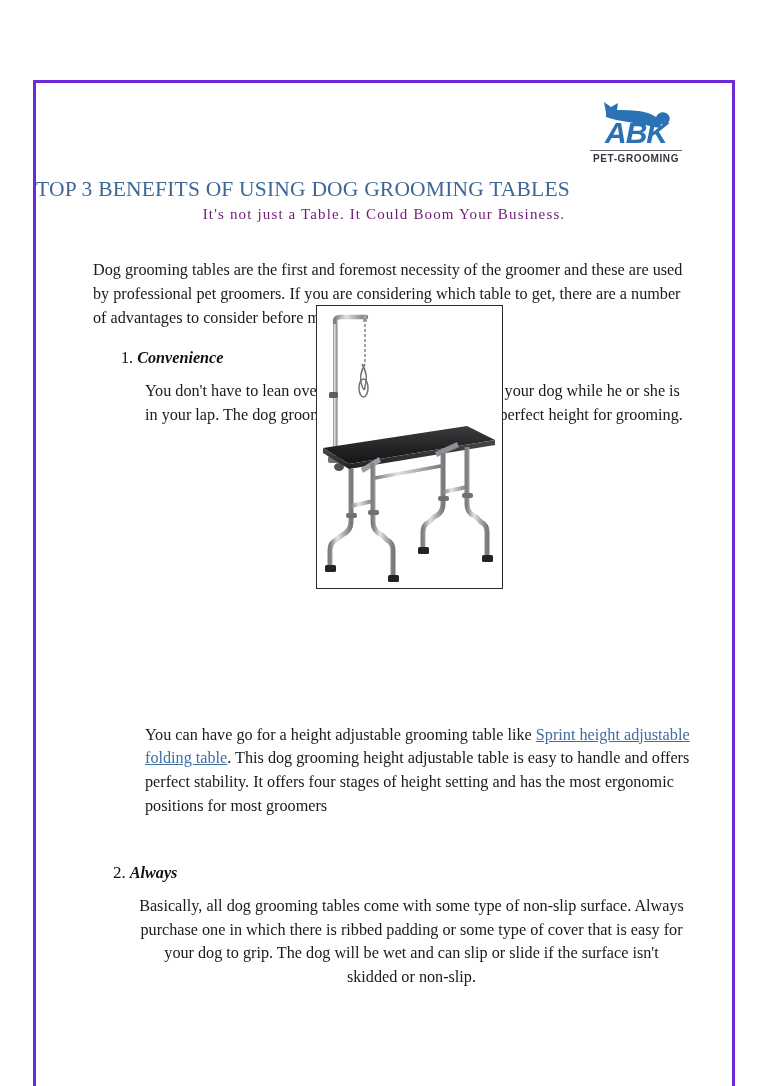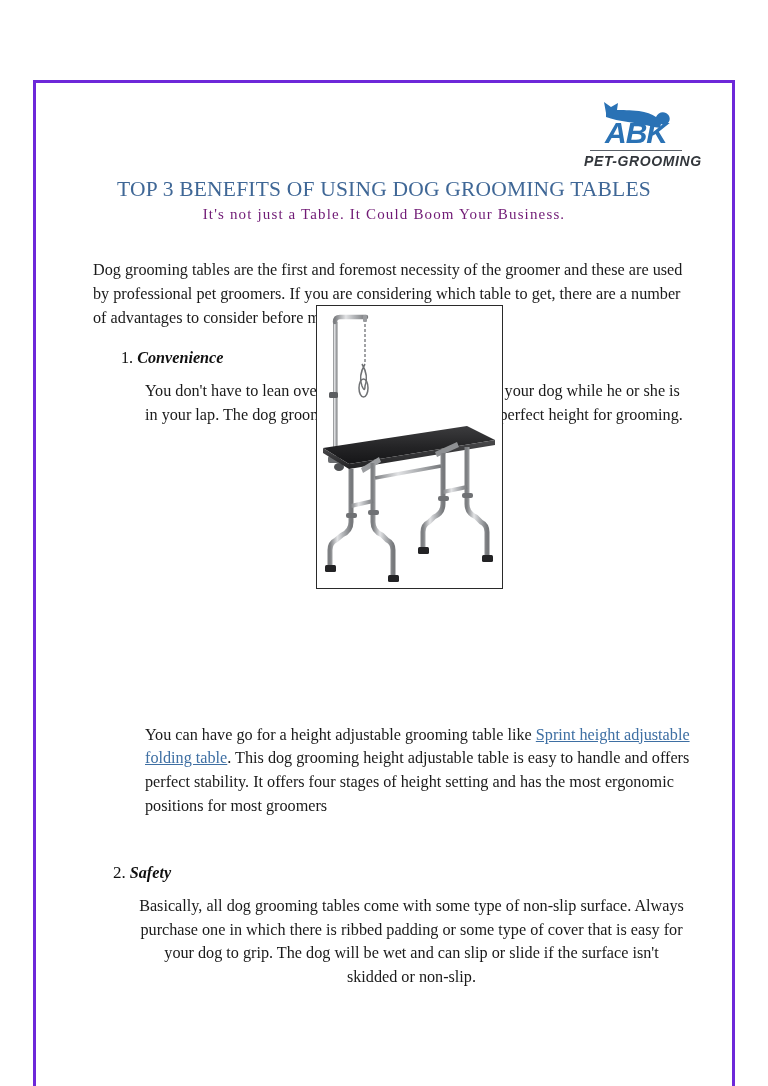--- a/index.html
+++ b/index.html
@@ -48,35 +48,34 @@
   }
   .logo-mark svg { display: block; }
   .logo-rule {
     width: 92px;
     height: 1px;
     background: #5a6068;
     margin: 1px auto 2px auto;
   }
   .logo-sub {
     font-family: "Liberation Sans", sans-serif;
-    font-size: 14px;
+    font-size: 10px;
     font-weight: bold;
     letter-spacing: 0.6px;
     color: #33373c;
     white-space: nowrap;
-    font-style: italic;
   }
 
   
   .doc-title {
     position: absolute;
     left: 0;
     right: 0;
     top: 94px;
-    text-align: center;
+    text-align: left;
     color: #3f6796;
     font-size: 21.5px;
     letter-spacing: 0.2px;
     white-space: nowrap;
   }
   .doc-subtitle {
     position: absolute;
     left: 0;
     right: 0;
     top: 123px;
@@ -189,21 +188,21 @@
       </div>
 
       <div class="spacer-after-figure"></div>
 
       <p class="section-body" style="margin-top:0;">
         <span>You can have go for a height adjustable grooming table like </span><a class="doc-link" href="#">Sprint height adjustable folding table</a><span>.  This dog grooming height adjustable table is easy to handle and offers perfect stability. It offers four stages of height setting and has the most ergonomic positions for most groomers</span>
       </p>
 
       <div class="section" style="margin-top:44px;">
         <div class="section-head" style="margin-left:20px;">
-          <span class="num-old">2.</span><span class="title">Safety</span>
+          <span class="num-old">2.</span><span class="title">Always</span>
         </div>
         <p class="section-body safety">Basically, all dog grooming tables come with some type of non-slip surface. Always purchase one in which there is ribbed padding or some type of cover that is easy for your dog to grip. The dog will be wet and can slip or slide if the surface isn't skidded or non-slip.</p>
       </div>
 
     </div>
 
     <div class="figure">
       <svg width="184" height="281" viewBox="0 0 184 281" xmlns="http://www.w3.org/2000/svg">
         <defs>
           <linearGradient id="chrome" x1="0" y1="0" x2="1" y2="0">

